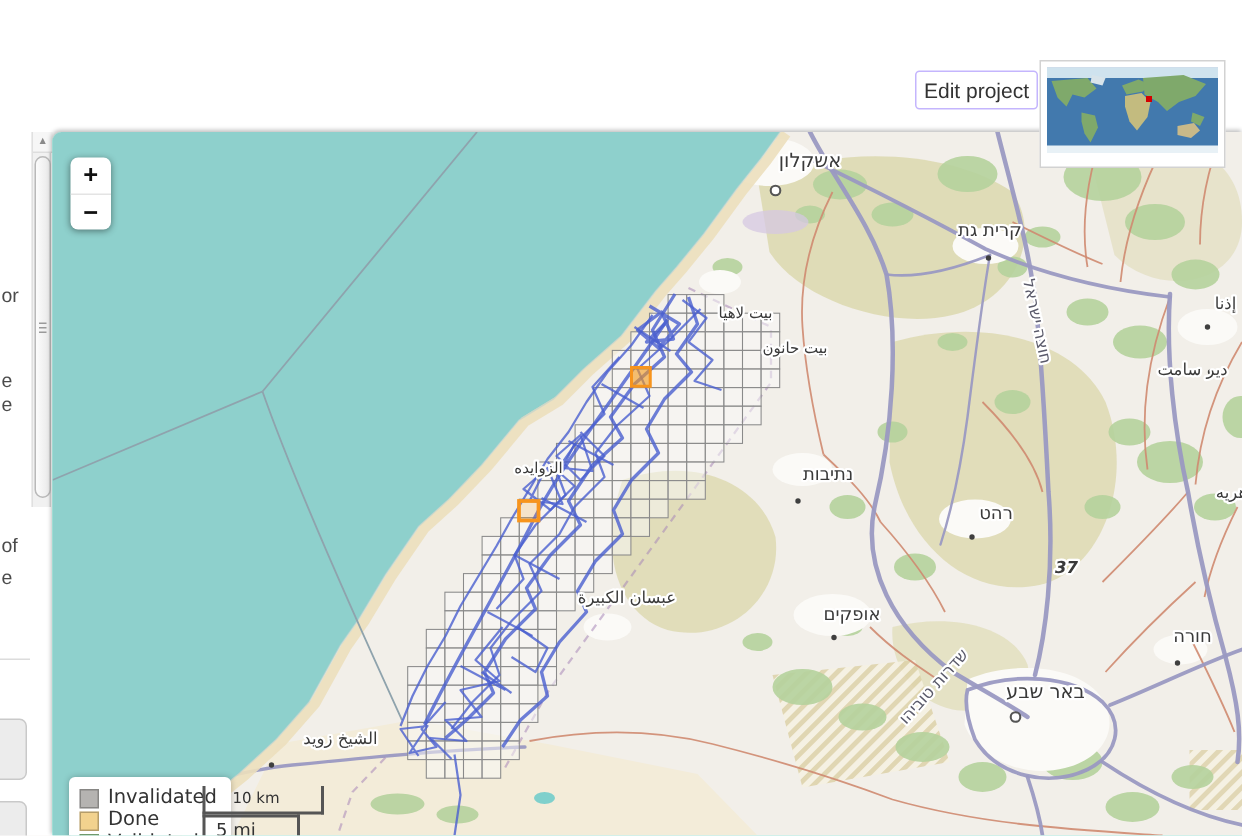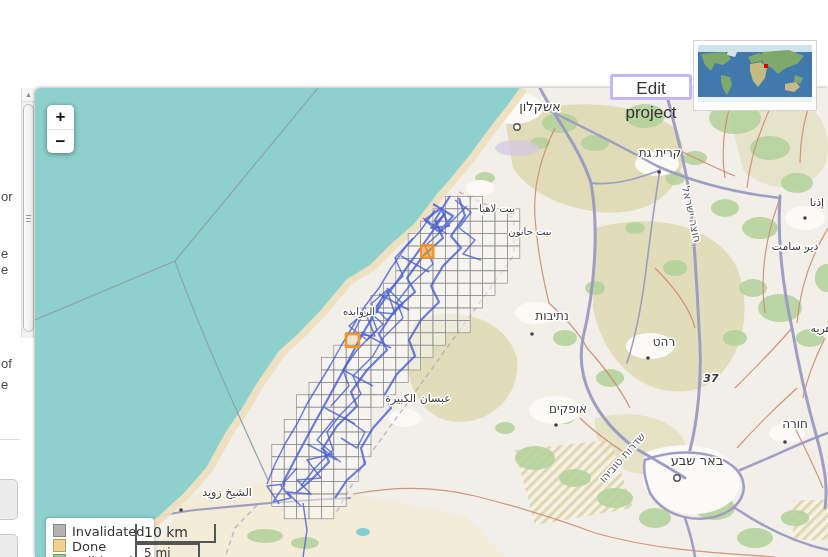--- a/index.html
+++ b/index.html
@@ -33,35 +33,35 @@
   
   .zoomctl { position:absolute; left:12px; top:17px; width:27px; background:#fff;
     border-radius:5px; box-shadow:0 1px 5px rgba(0,0,0,.45); overflow:hidden; }
   .zoombtn { width:27px; height:24px; text-align:center; line-height:23px; font-size:17px;
     font-weight:bold; color:#111; cursor:pointer; }
   .zoombtn + .zoombtn { border-top:1px solid #e4e4e4; }
 
   
   .legend { position:absolute; left:11px; top:430px; background:#fff; border-radius:4px;
     box-shadow:0 0 4px rgba(0,0,0,.25); padding:6px 9px 6px 7px; }
-  .legend-row { display:flex; align-items:flex-start; height:15px; white-space:nowrap; }
+  .legend-row { display:flex; align-items:flex-end; height:15px; white-space:nowrap; }
   .legend-swatch { width:13px; height:13px; margin-right:6px; border:1px solid rgba(0,0,0,.25); flex:none; }
   .legend-label { font-size:13px; color:#333; font-family:"DejaVu Sans", sans-serif; }
 
   
   .scale { position:absolute; left:100px; top:436px; }
   .scale-km { width:81px; height:19px; border:2px solid #555; border-top:none;
-    font-size:14px; color:#333; padding-left:7px; line-height:17px; font-family:"DejaVu Sans", sans-serif; }
+    font-size:10px; color:#333; padding-left:18px; line-height:17px; font-family:"DejaVu Sans", sans-serif; }
   .scale-mi { width:65px; height:18px; border:2px solid #555; border-bottom:none;
     font-size:12px; color:#333; padding-left:7px; line-height:16px; font-family:"DejaVu Sans", sans-serif; }
 
   
   .edit-btn { position:absolute; left:610px; top:47px; width:82px; height:26px; background:#fff;
-    border:3px solid #c4b5fd; border-radius:3px; font-size:17px; color:#333;
-    text-align:center; line-height:24px; cursor:pointer;margin-top:27px; }
+    border:1px solid #c4b5fd; border-radius:3px; font-size:14px; color:#333;
+    text-align:center; line-height:24px; cursor:pointer; }
   .minimap { position:absolute; left:693px; top:40px; background:#fff; border:1px solid #d2d2d2;
     padding:4px; cursor:pointer; }
 </style>
 </head>
 <body>
 
 <div class="stage">
 
   <div id="frags">
       <div class="side-frag" style="top: 189px;">or</div>

